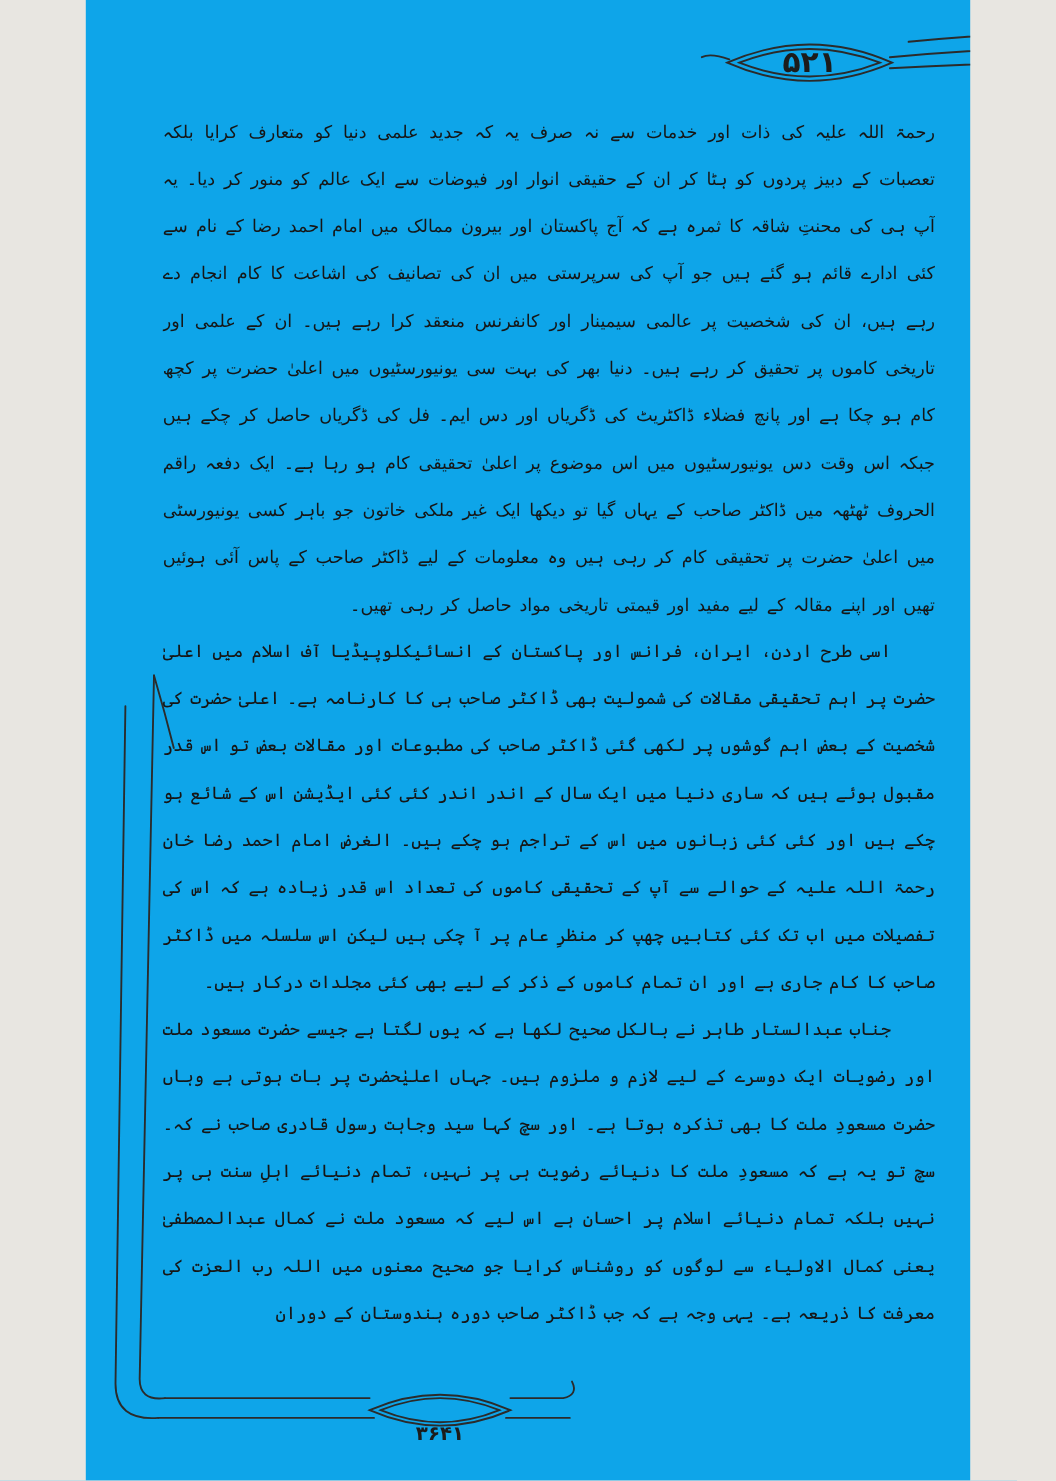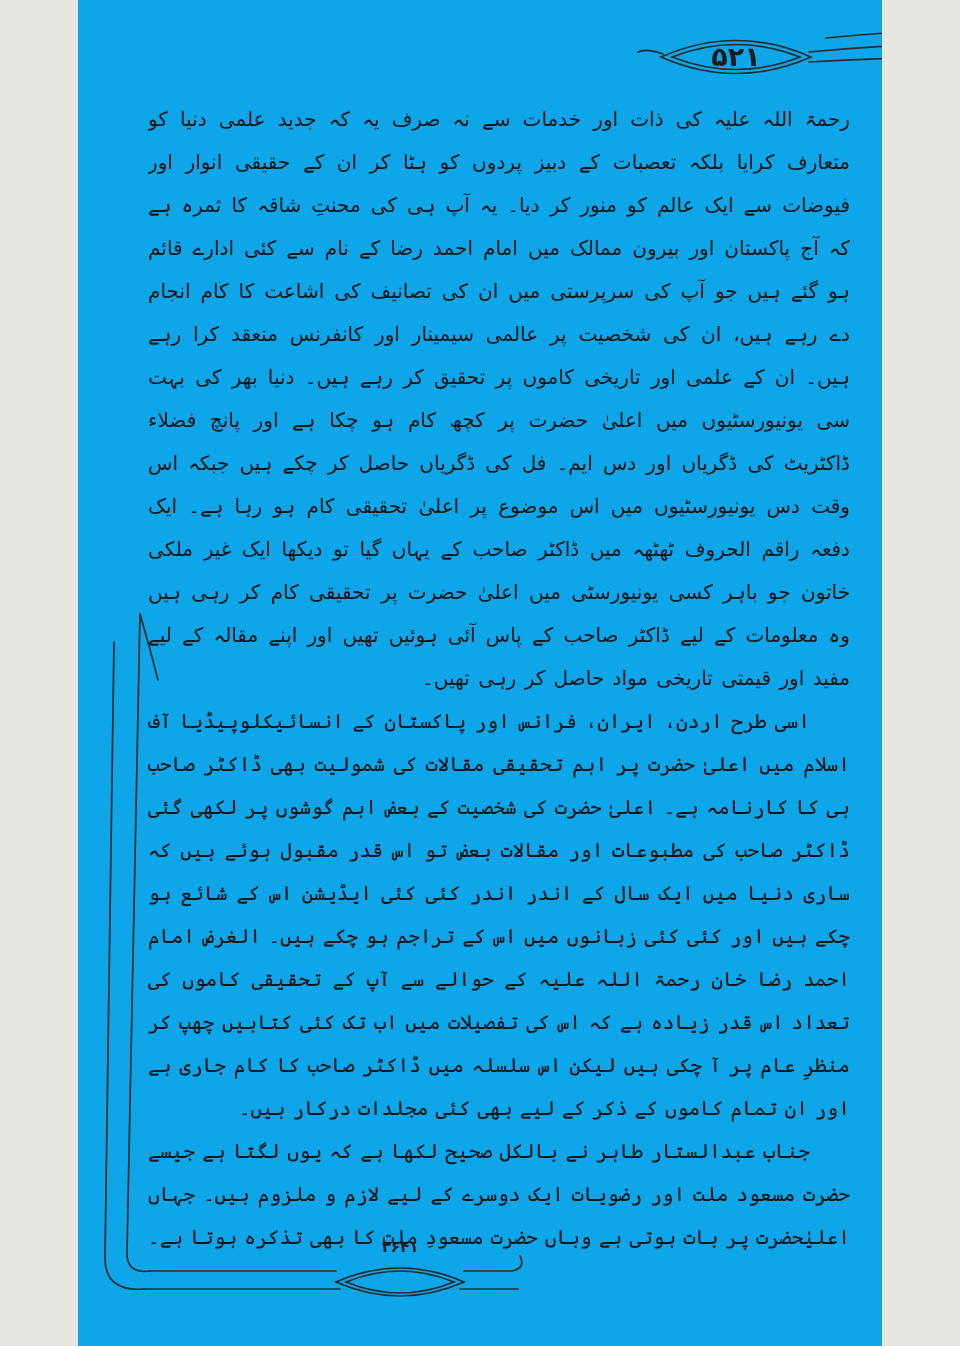--- a/index.html
+++ b/index.html
@@ -35,37 +35,37 @@
   .cartouche-number.top {
     left: 583px;
     top: 33px;
     width: 150px;
     height: 48px;
     line-height: 48px;
     font-size: 27px;
   }
   .cartouche-number.bottom {
     left: 258px;
-    top: 1226px;
+    top: 1283px;
     width: 128px;
     height: 42px;
     line-height: 42px;
-    font-size: 15px;
+    font-size: 18px;
   }
   .text-block {
     position: absolute;
     top: 98px;
     right: 32px;
     left: 70px;
     height: 1155px;
     overflow: hidden;
     direction: rtl;
     text-align: justify;
     color: #161616;
-    font-size: 20px;
+    font-size: 16px;
     line-height: 43px;
     word-spacing: 2px;
   }
   .para {
     margin: 0;
     text-indent: 0;
   }
   .para.indented {
     text-indent: 40px;
     font-family: Liberation Serif, serif;

